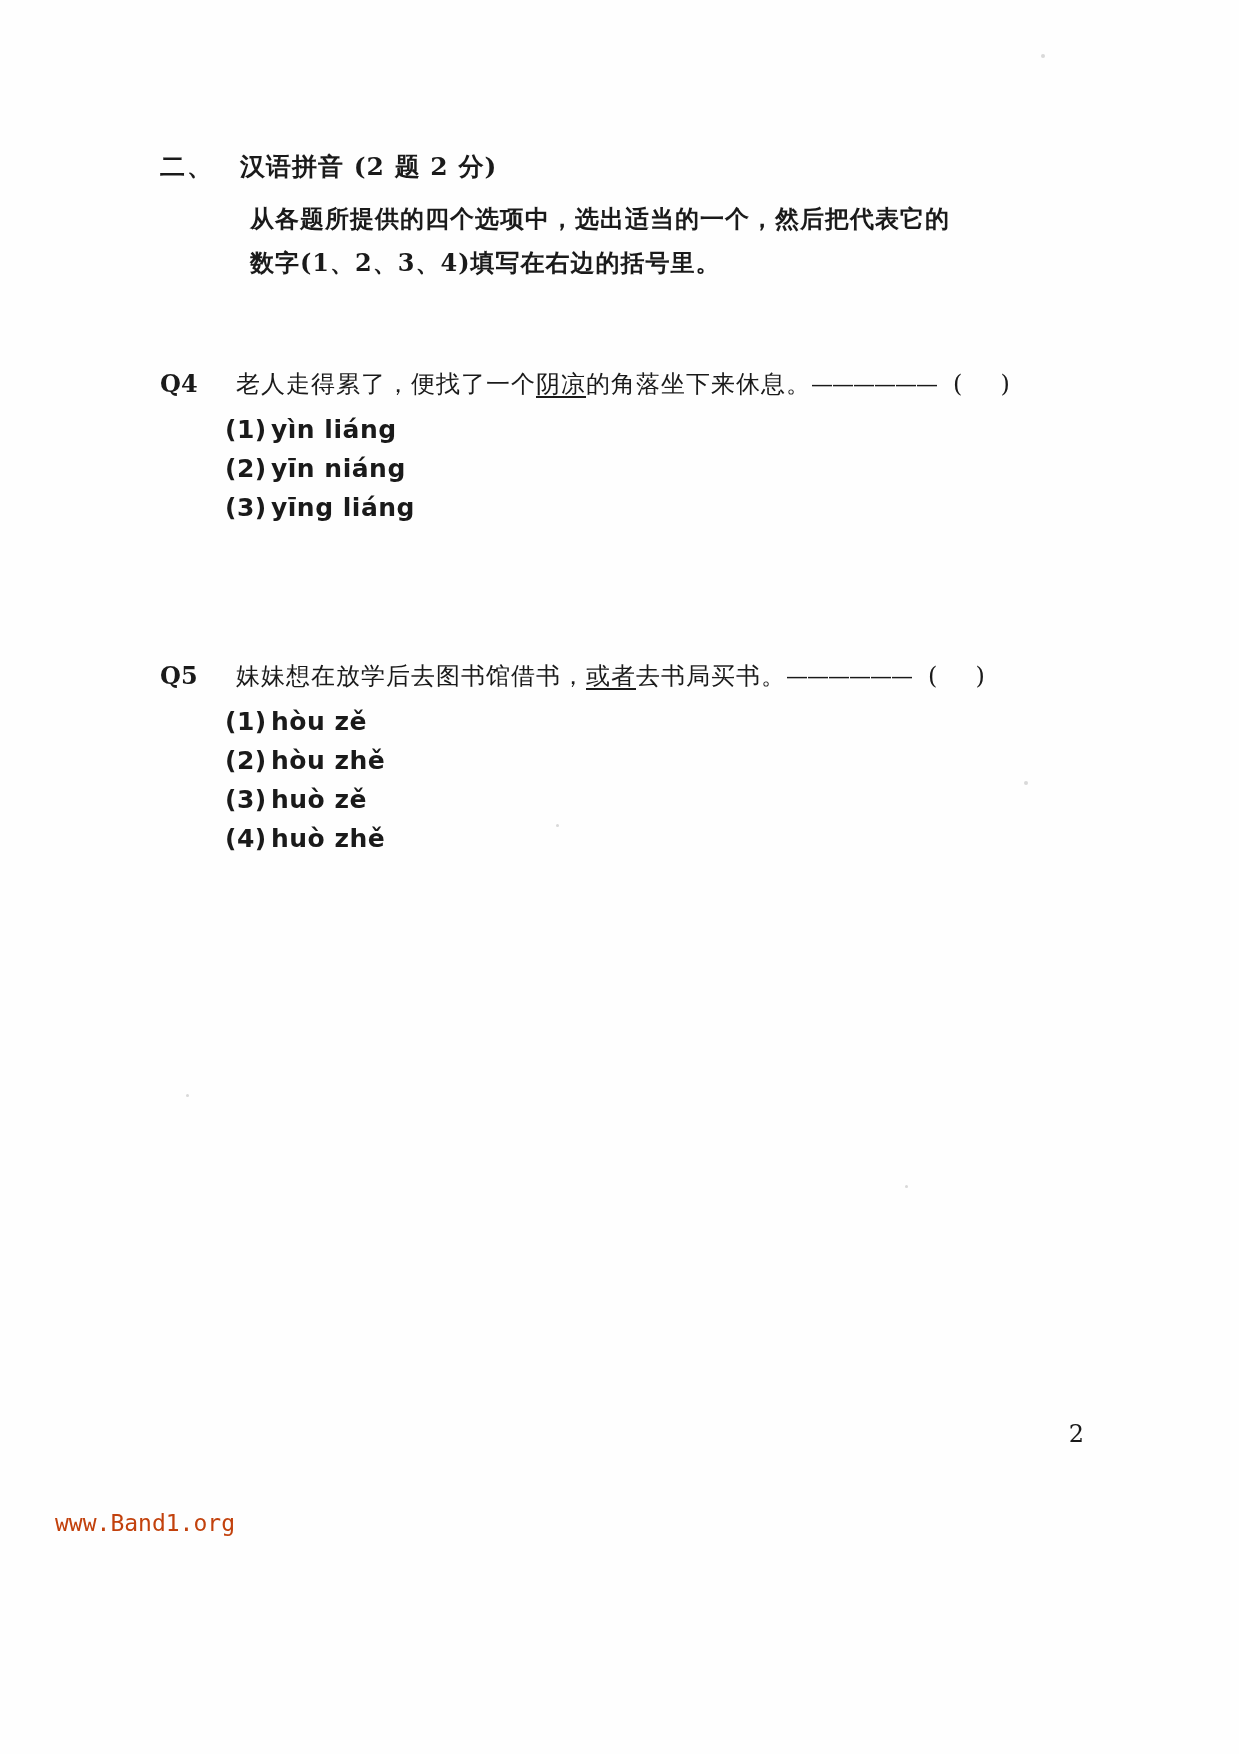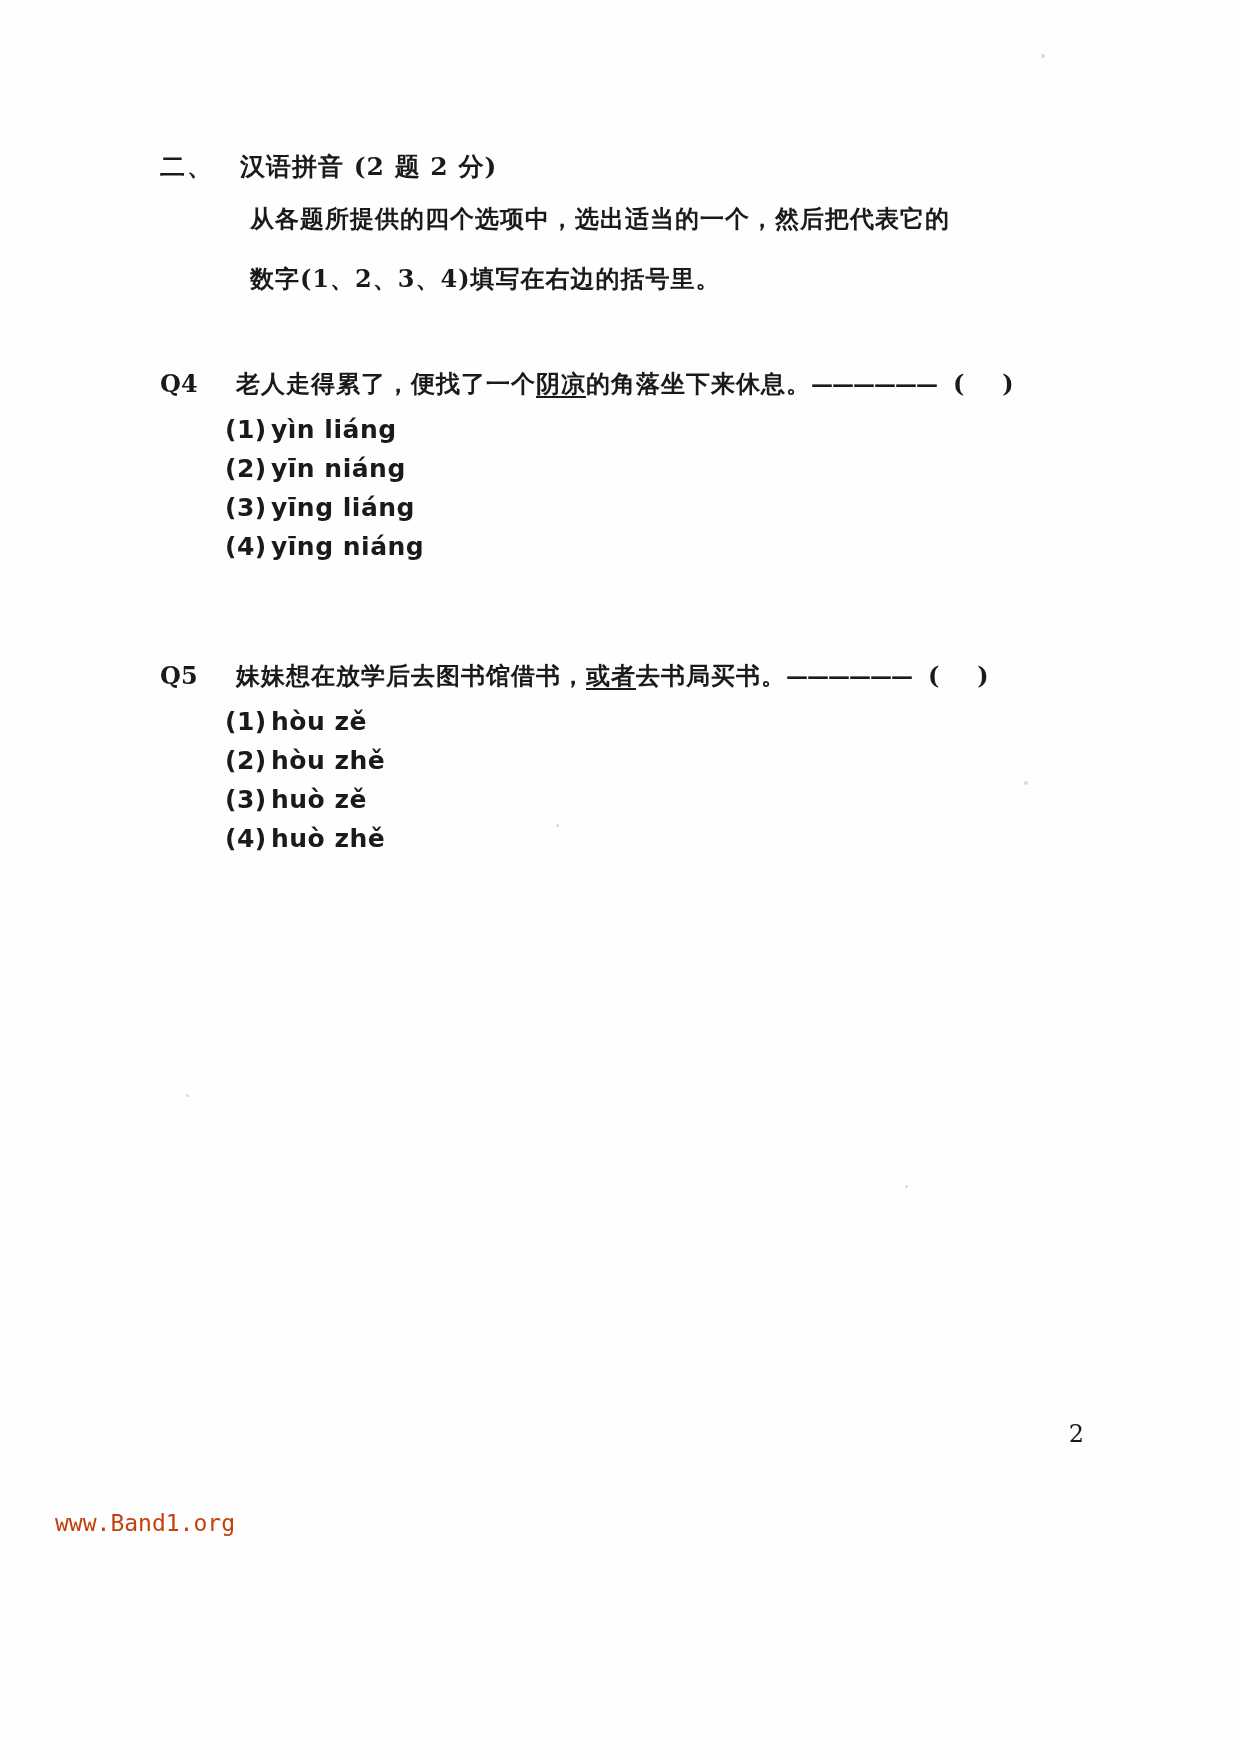--- a/index.html
+++ b/index.html
@@ -74,21 +74,21 @@
   .q-id {
     width: 65px;
     flex: 0 0 65px;
     font-family: "DejaVu Serif", serif;
     font-size: 24px;
     font-weight: 700;
   }
   .q-stem {
     font-family: "DejaVu Serif", serif;
     font-size: 24px;
-    font-weight: 700;
+    font-weight: 400;
     letter-spacing: 1px;
     white-space: nowrap;
   }
   .u {
     text-decoration: underline;
     text-underline-offset: 4px;
   }
   .dashes {
     letter-spacing: -1px;
     font-size: 22px;
@@ -139,33 +139,32 @@
 
   <div class="speckle" style="left:1041px; top:54px; width:4px; height:4px;"></div>
   <div class="speckle" style="left:1024px; top:781px; width:4px; height:4px;"></div>
   <div class="speckle" style="left:556px; top:824px; width:3px; height:3px;"></div>
   <div class="speckle" style="left:186px; top:1094px; width:3px; height:3px;"></div>
   <div class="speckle" style="left:905px; top:1185px; width:3px; height:3px;"></div>
 
   <div class="section-head">
     <span class="sec-num">二、</span><span class="sec-title">汉语拼音 (2 题 2 分)</span>
     <div class="sec-instr">从各题所提供的四个选项中，选出适当的一个，然后把代表它的</div>
-    <div class="sec-instr" style="margin-top:16px;">数字(1、2、3、4)填写在右边的括号里。</div>
+    <div class="sec-instr" style="margin-top:0;">数字(1、2、3、4)填写在右边的括号里。</div>
   </div>
 
   <div class="question" id="q4-block">
     <div class="q-row">
       <span class="q-id">Q4</span>
       <span class="q-stem"><span>老人走得累了，便找了一个</span><span class="u">阴凉</span><span>的角落坐下来休息。</span><span class="dashes">——————</span><span class="paren"><span>(</span><span>)</span></span></span>
     </div>
     <div class="options">
       <div class="opt"><span class="opt-num">(1)</span><span>yìn liáng</span></div>
       <div class="opt"><span class="opt-num">(2)</span><span>yīn niáng</span></div>
       <div class="opt"><span class="opt-num">(3)</span><span>yīng liáng</span></div>
-      <div class="opt"><span class="opt-num">(4)</span><span>yīng niáng</span></div>
     </div>
   </div>
 
   <div class="question" id="q5-block">
     <div class="q-row">
       <span class="q-id">Q5</span>
       <span class="q-stem"><span>妹妹想在放学后去图书馆借书，</span><span class="u">或者</span><span>去书局买书。</span><span class="dashes">——————</span><span class="paren"><span>(</span><span>)</span></span></span>
     </div>
     <div class="options">
       <div class="opt"><span class="opt-num">(1)</span><span>hòu zě</span></div>

